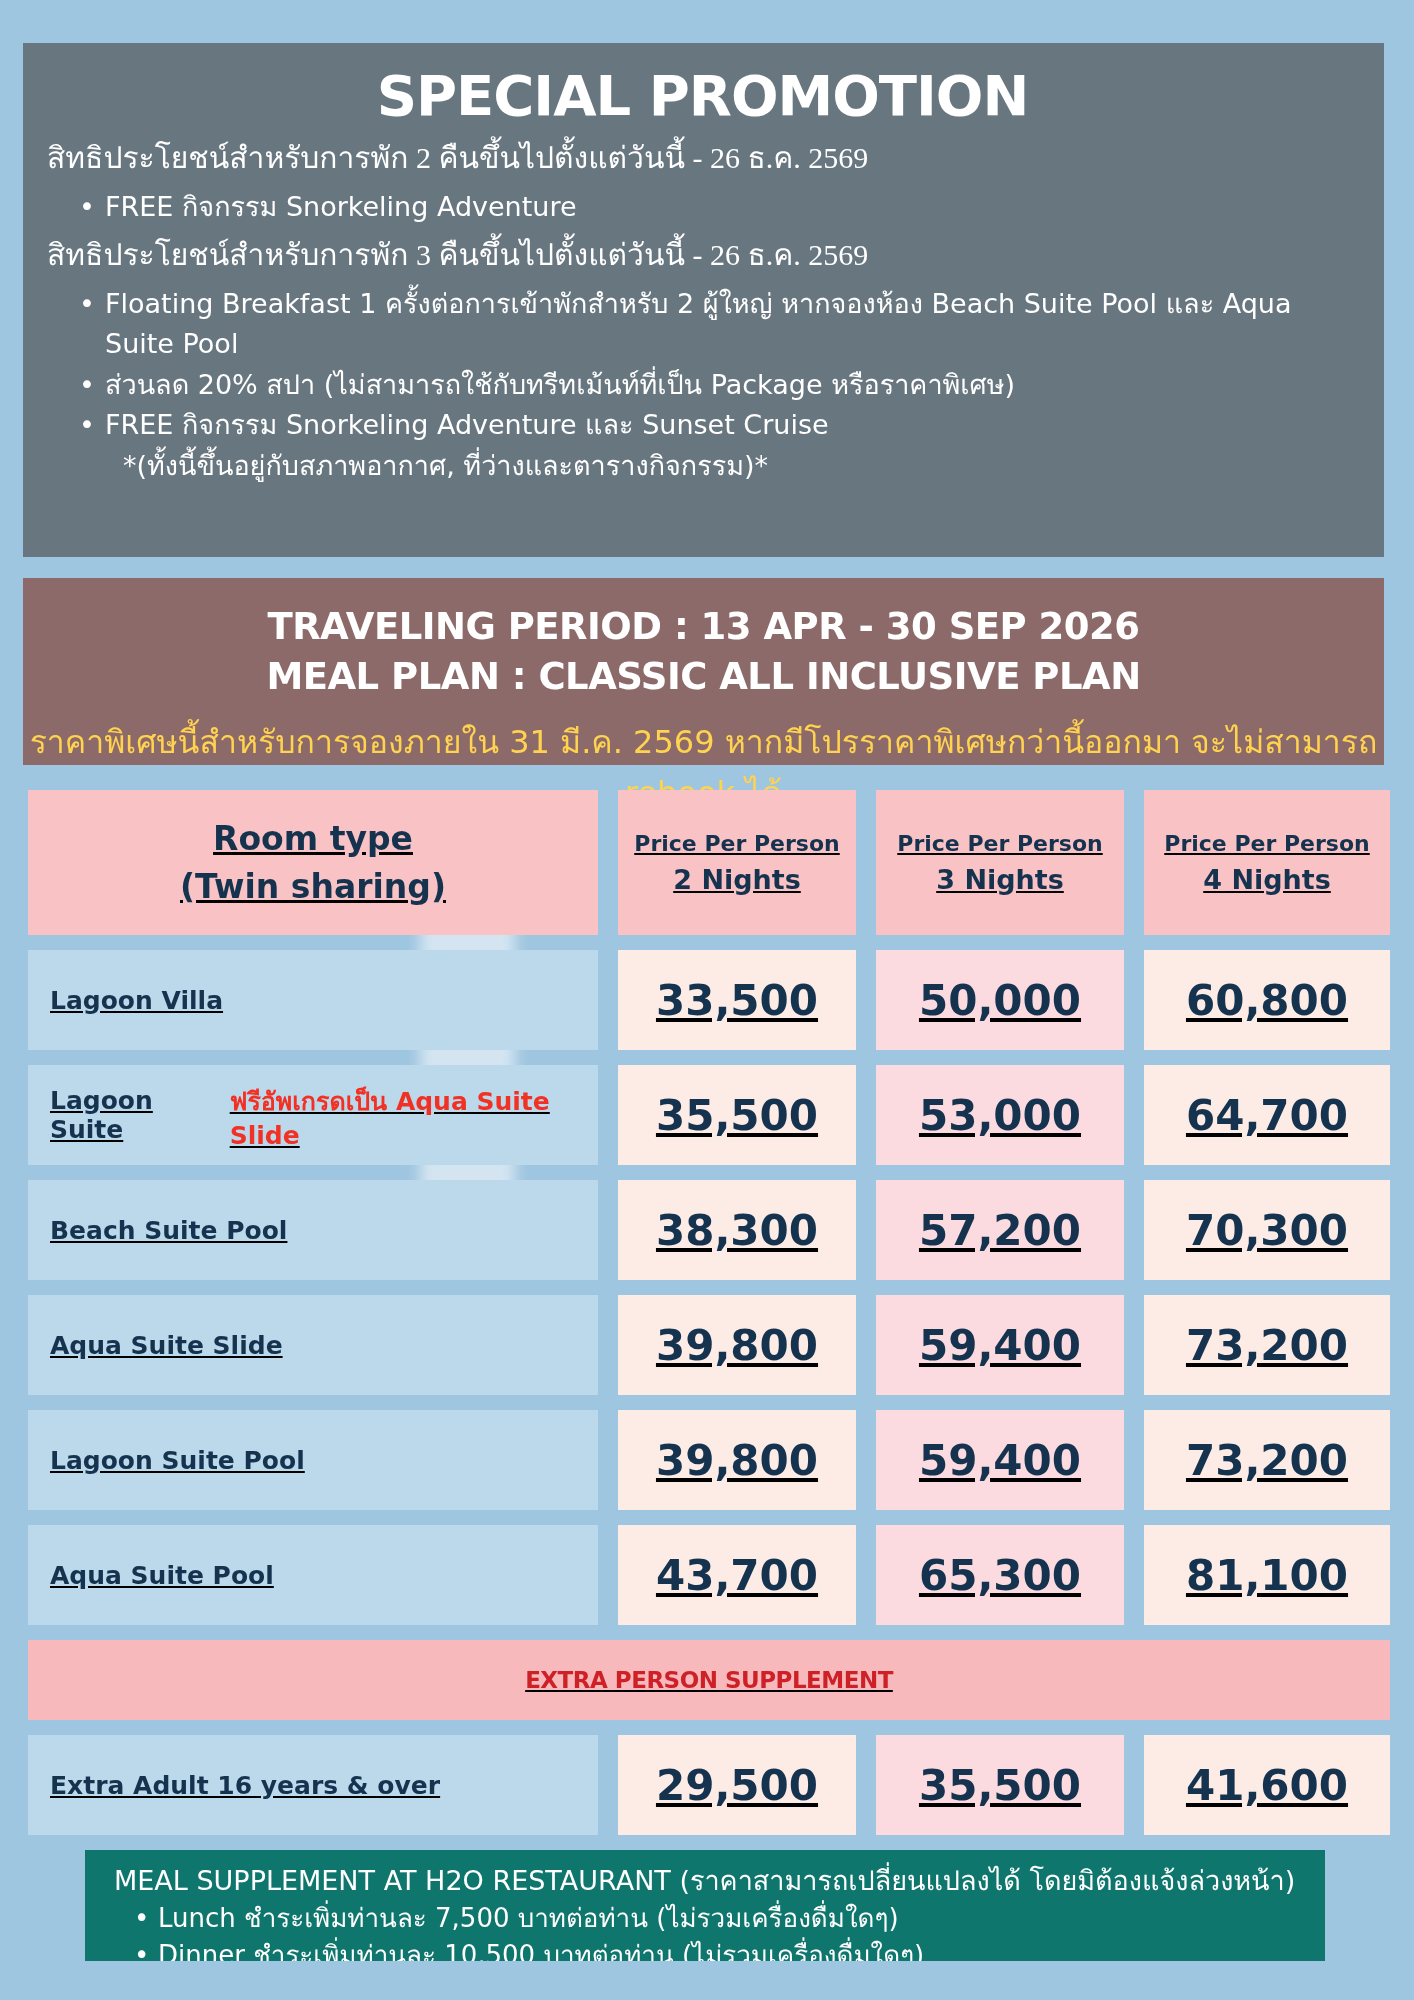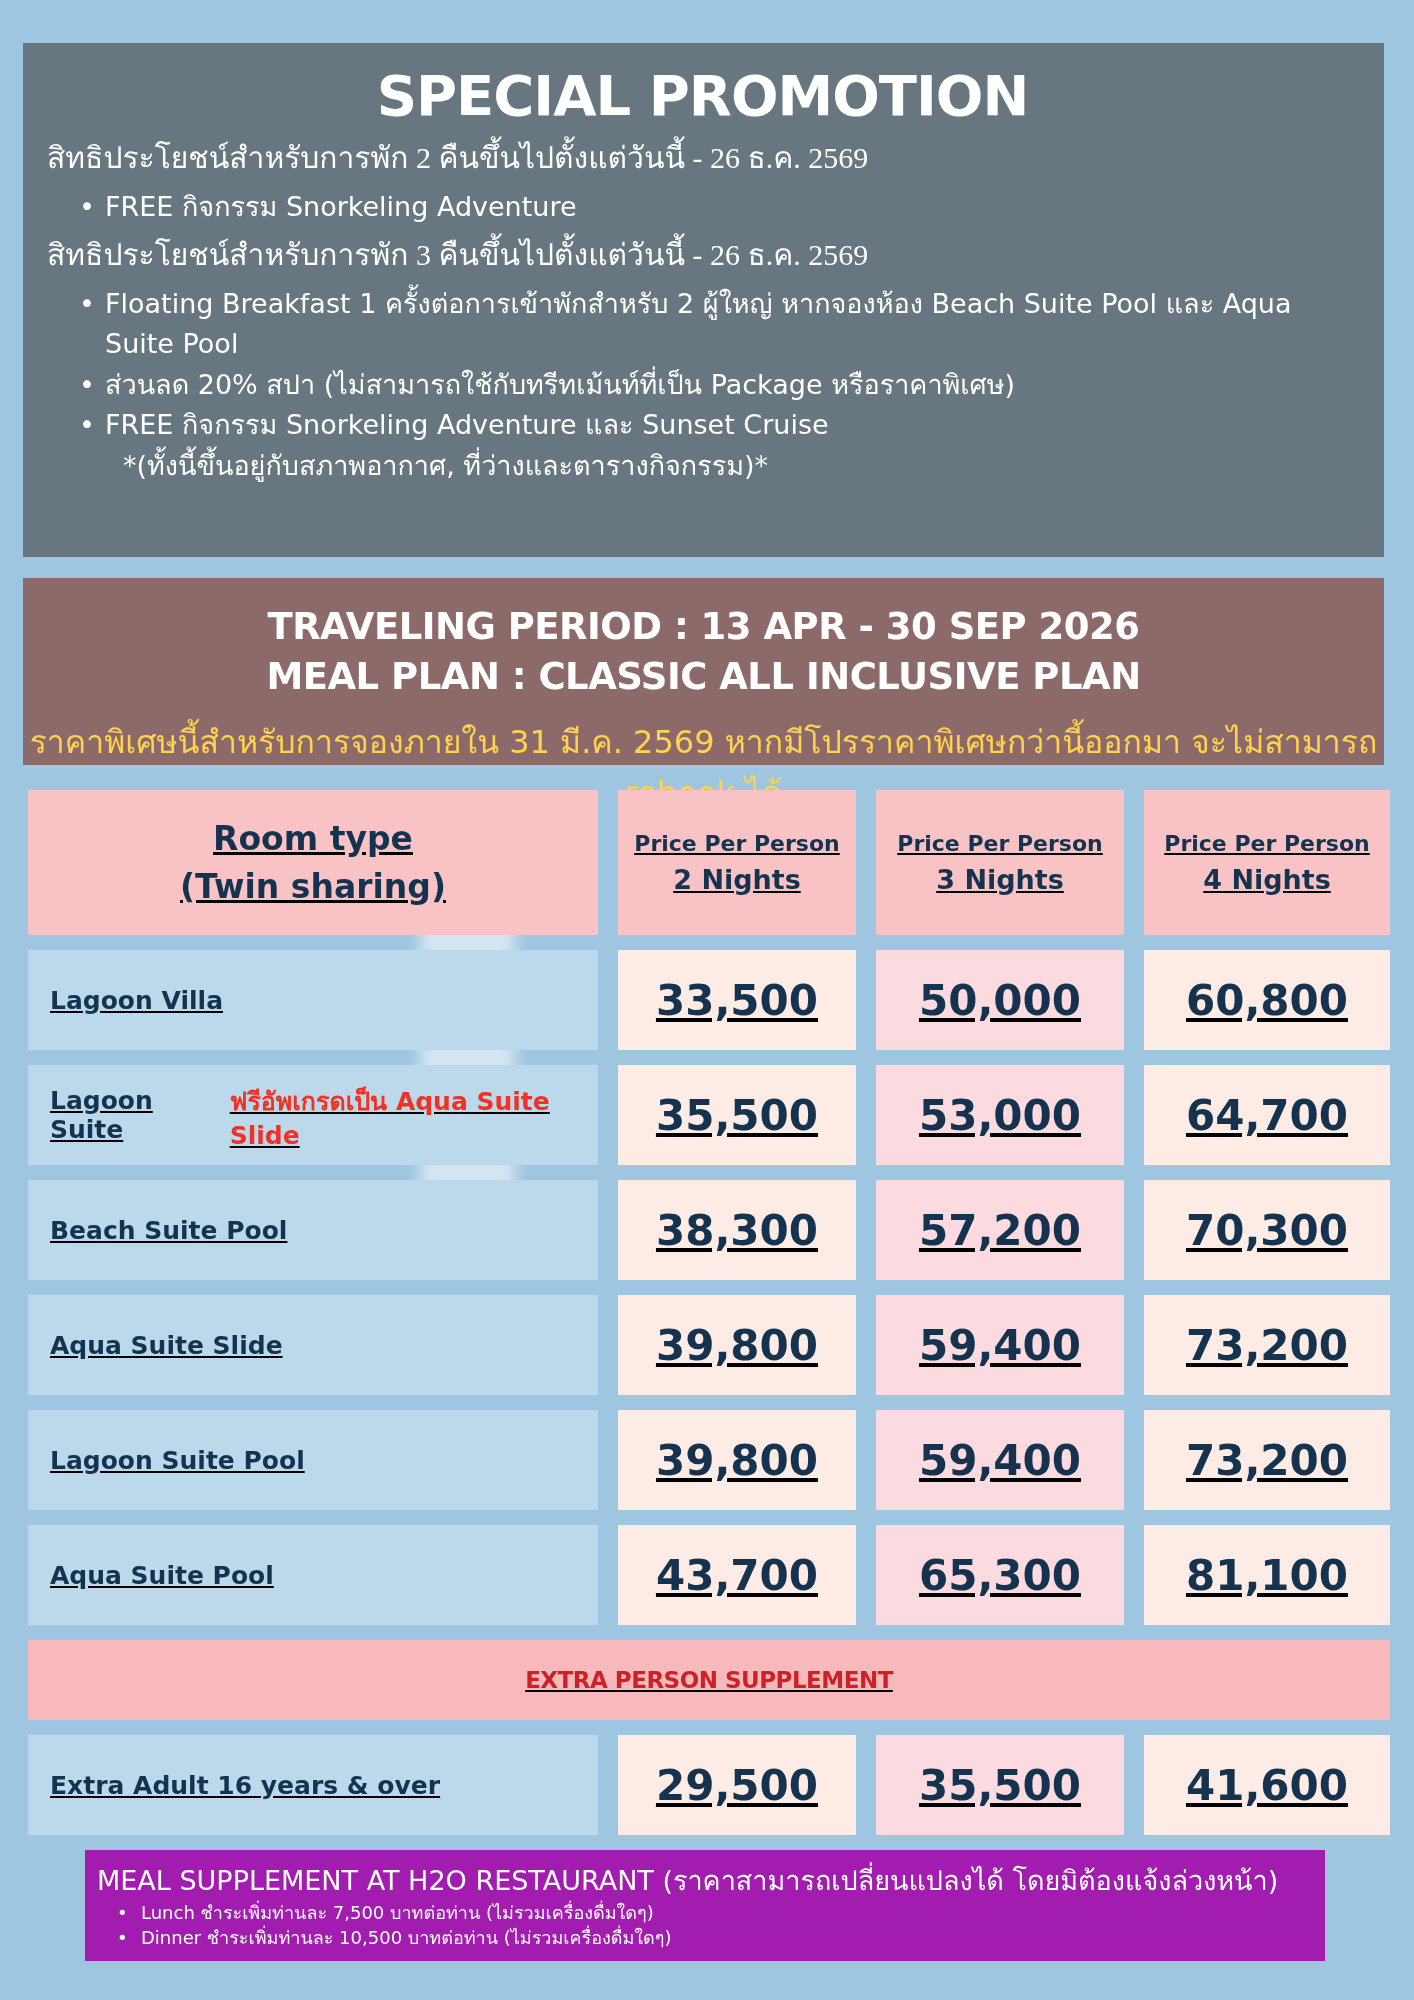--- a/index.html
+++ b/index.html
@@ -47,24 +47,24 @@
   .room-cell { background:#bcd9ec; height:100px; flex-direction:row; justify-content:flex-start;
     padding-left:22px; font-size:25px; font-weight:bold; color:#15334f; text-align:left; }
   .room-cell .upgrade { color:#f23125; margin-left:9px; }
   .price-cell { background:#fdece6; height:100px; font-size:42px; font-weight:bold; color:#15334f; }
   .price-cell.tint { background:#fbdbdf; }
   .extra-banner { height:80px; background:#f7b9bc; display:flex; align-items:center; justify-content:center; }
   .extra-banner span { color:#cd2127; font-size:23px; font-weight:bold; letter-spacing:-0.5px; }
 
   
   .panel-meal { position:absolute; left:85px; top:1850px; width:1240px; height:111px;
-    background:#a21caf; color:#ffffff; padding:12px 24px 0 12px; overflow:hidden; }
+    background:#0f766e; color:#ffffff; padding:12px 24px 0 29px; overflow:hidden; }
   .meal-heading { font-size:27px; line-height:1.4; }
   .meal-list { list-style:none; }
-  .meal-list li { font-size:18px; line-height:1.42; padding-left:44px; position:relative; }
+  .meal-list li { font-size:26px; line-height:1.42; padding-left:44px; position:relative; }
   .meal-list li::before { content:"•"; position:absolute; left:20px; }
 </style>
 </head>
 <body>
 
 <div class="page">
   <div class="bg"></div>
   <div class="bg-structure"></div>
 
   <section class="panel-promo">

